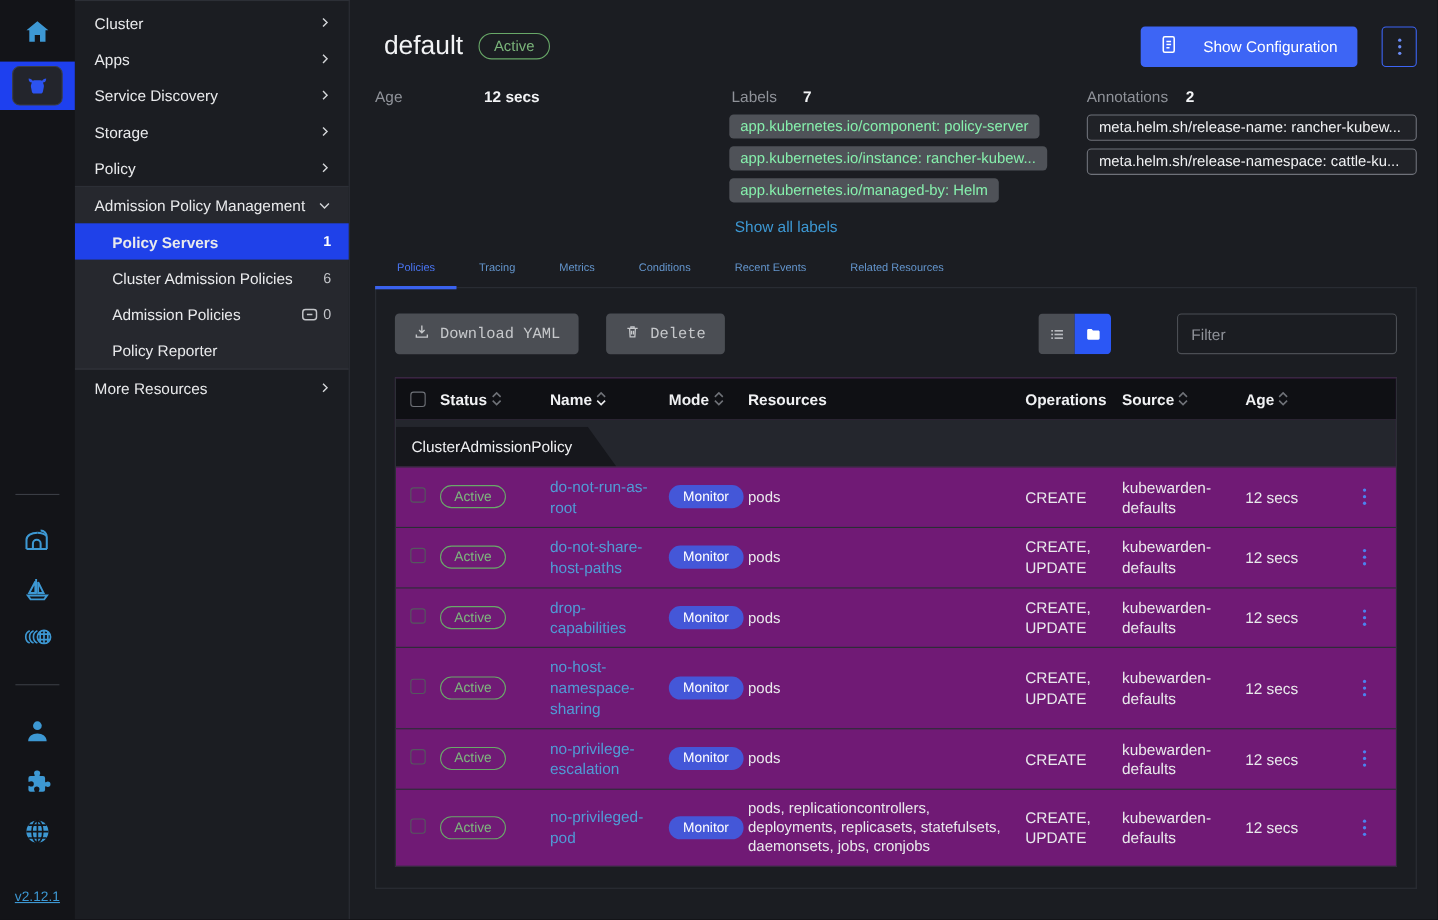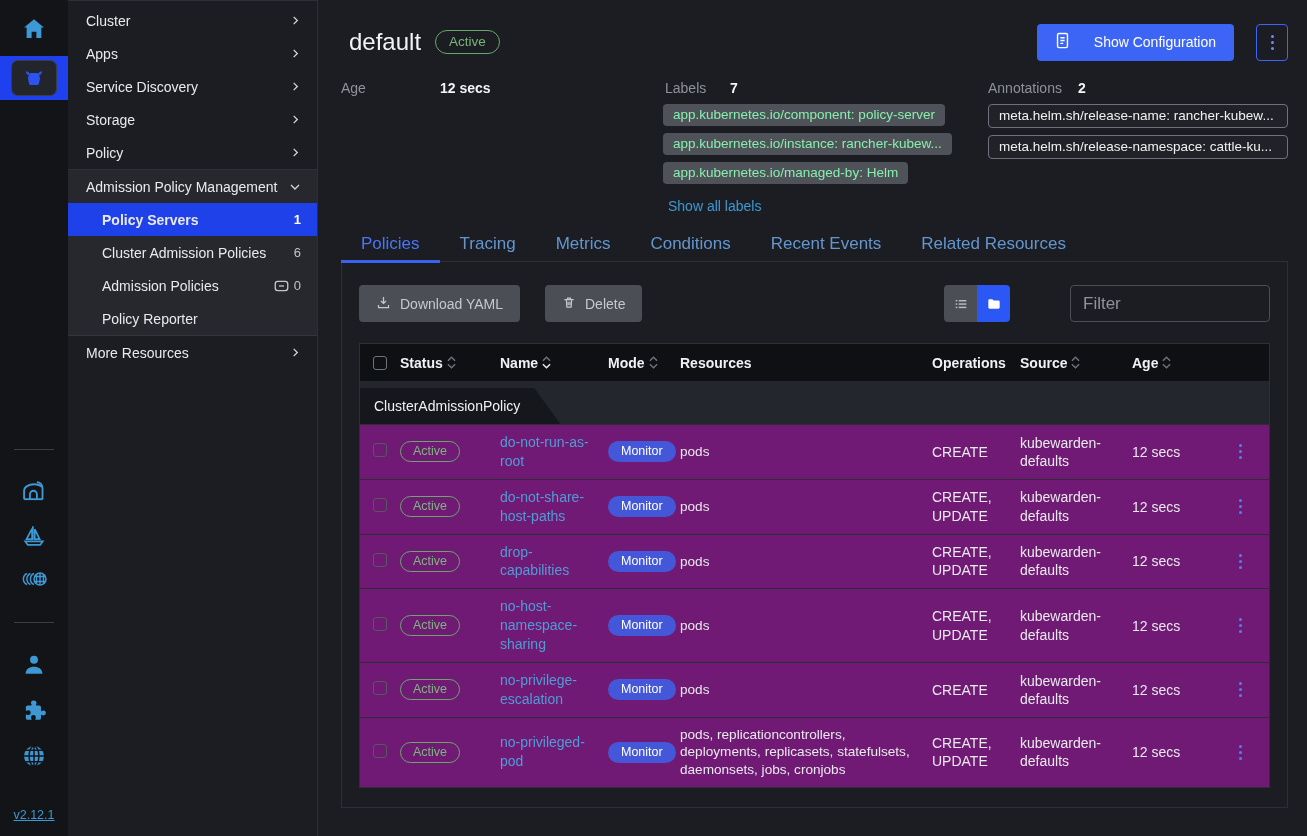--- a/index.html
+++ b/index.html
@@ -52,34 +52,34 @@
   .ann-label { position:absolute; left:647px; top:2px; }
   .ann-count { position:absolute; left:737px; top:2px; }
   .labels-list { position:absolute; left:322px; top:26px; display:flex; flex-direction:column; align-items:flex-start; gap:7px; }
   .label-pill { background:#4f5258; color:#86efac; font-size:13.5px; border-radius:4px; padding:3px 10px 4px; white-space:nowrap; }
   .ann-list { position:absolute; left:647px; top:26px; display:flex; flex-direction:column; gap:7px; }
   .ann-pill { background:#202227; border:1px solid #6f727a; color:#f0f1f3; font-size:13.5px; border-radius:4px; padding:3px 10px 4px; width:300px; white-space:nowrap; overflow:hidden; }
   .show-all { position:absolute; left:327px; top:120px; color:#3d98d3; font-size:14px; cursor:pointer; }
 
   
   .tabs { display:flex; border-bottom:1px solid #2c2f36; height:36px; }
-  .tab { padding:0 20px; display:flex; align-items:center; font-size:17px; color:#6496ce; cursor:pointer; position:relative; }
+  .tab { padding:0 20px; display:flex; align-items:center; font-size:10px; color:#6496ce; cursor:pointer; position:relative; }
   .tab.active { color:#4a76f5; }
   .tab.active::after { content:""; position:absolute; left:0; right:0; bottom:-2px; height:3px; background:#3a62ee; }
   .tab-card { border:1px solid #2c2f36; border-top:none; min-height:525px; padding:23px 17px 19px; }
 
   .toolbar { display:flex; align-items:center; margin-bottom:21px; }
-  .btn-gray { background:#4b4e54; color:#c6c8cb; border:none; border-radius:4px; height:37px; padding:0 17px; font-size:14px; display:flex; align-items:center; gap:9px; cursor:pointer; font-family:Liberation Sans, sans-serif; }
+  .btn-gray { background:#4b4e54; color:#c6c8cb; border:none; border-radius:4px; height:37px; padding:0 17px; font-size:14px; display:flex; align-items:center; gap:9px; cursor:pointer; font-family:Liberation Mono, monospace; }
   .btn-gray + .btn-gray { margin-left:25px; }
   .view-toggle { margin-left:auto; display:flex; border-radius:4px; overflow:hidden; }
   .vt-btn { width:33px; height:37px; display:flex; align-items:center; justify-content:center; cursor:pointer; }
   .vt-list { background:#4b4e54; color:#b9bbc0; }
   .vt-group { background:#2b57f5; color:#fff; }
   .filter-box { margin-left:60px; }
-  .filter-input { width:200px; height:37px; background:transparent; border:1px solid #4b4e54; border-radius:4px; color:#e9eaec; font-size:17px; padding:0 12px; font-family:inherit; }
+  .filter-input { width:200px; height:37px; background:transparent; border:1px solid #4b4e54; border-radius:4px; color:#e9eaec; font-size:14px; padding:0 12px; font-family:inherit; }
   .filter-input::placeholder { color:#8f9299; }
 
   
   .table { border:1px solid #2c2f36; background:#701a75; }
   .thead { display:grid; grid-template-columns:40px 100px 108px 72px 252px 88px 112px 98px 39px; background:#0f1014; height:37px; align-items:center; }
   .hcell { color:#f0f1f3; font-size:14px; font-weight:bold; display:flex; align-items:center; gap:4px; cursor:pointer; }
   .sorter { display:flex; flex-direction:column; gap:1px; }
   .sorter svg { display:block; color:#6f7278; }
   .sorter svg.on { color:#e9eaec; }
   .group-row { background:#24262d; height:43px; display:flex; align-items:flex-end; }

